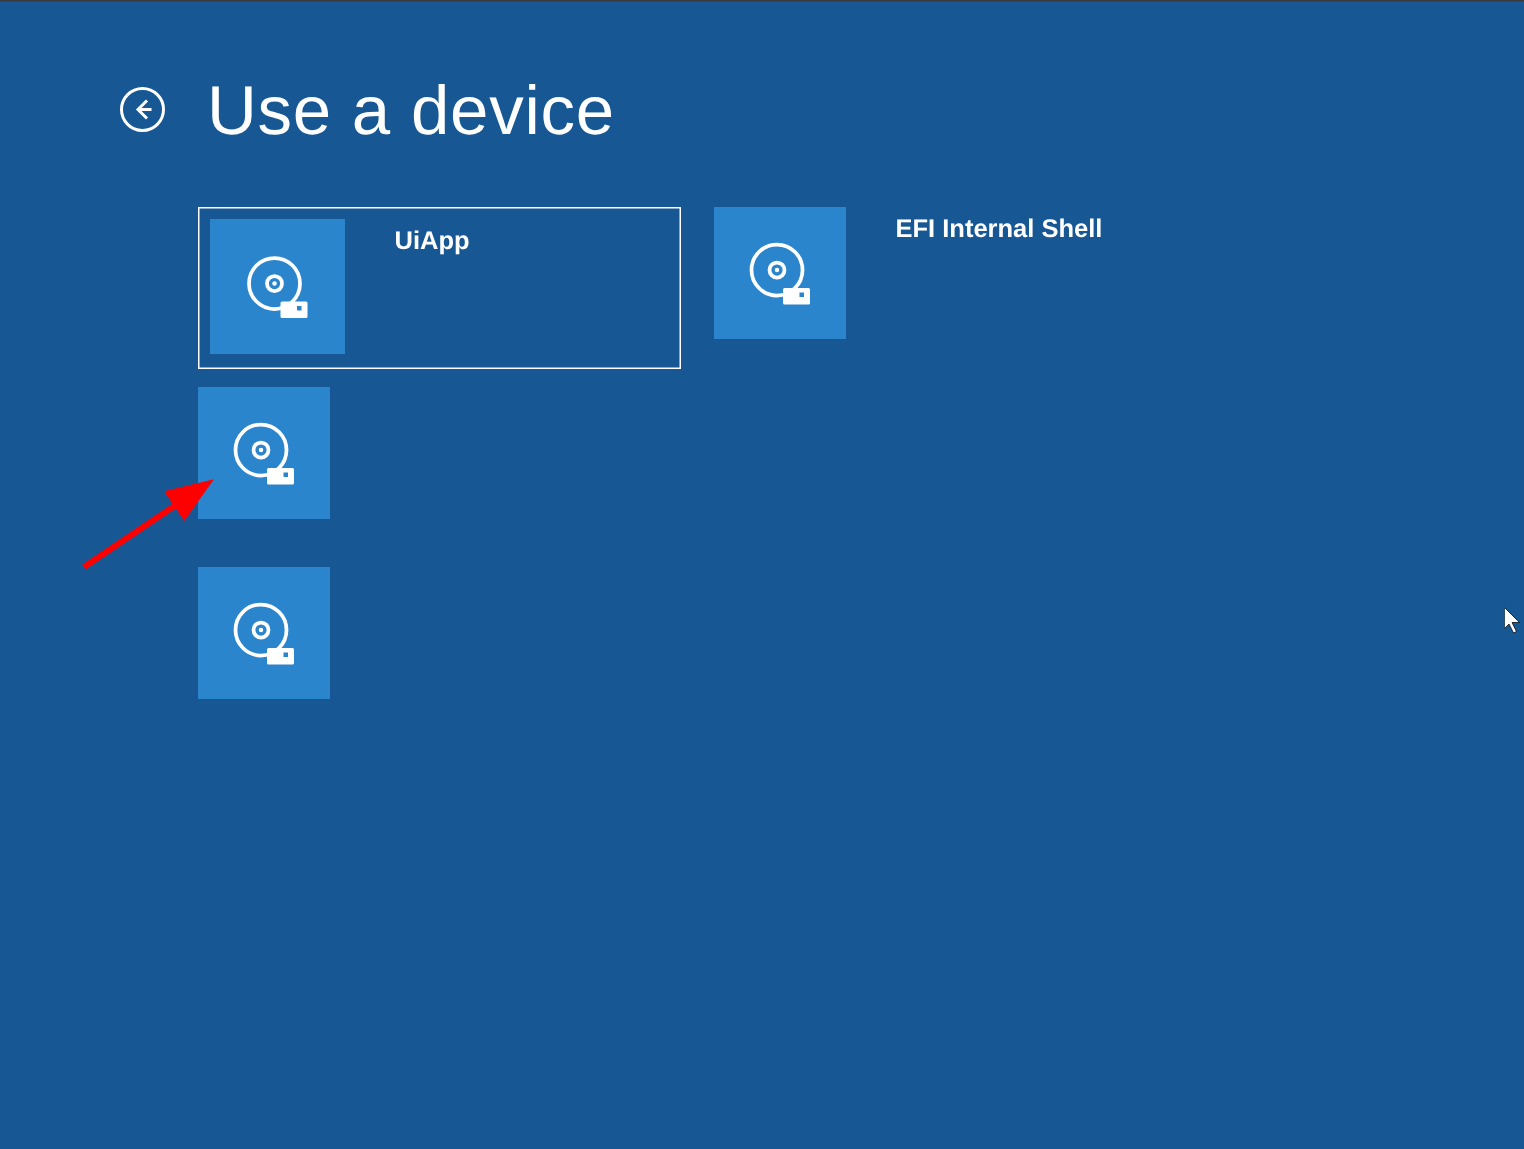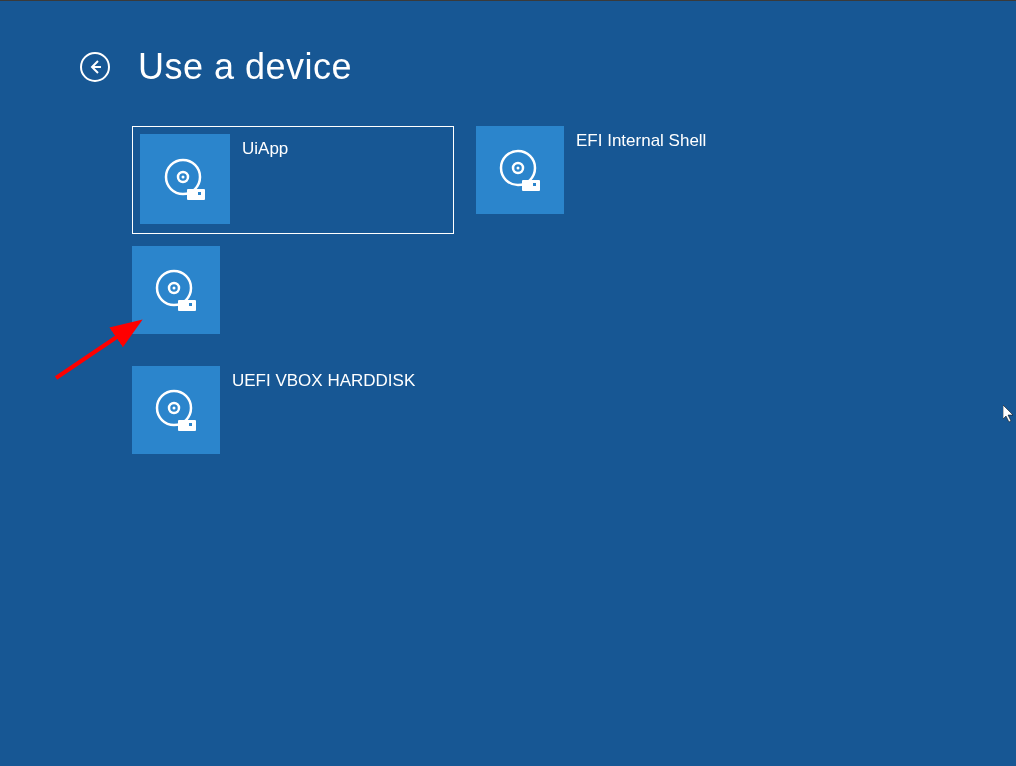--- a/index.html
+++ b/index.html
@@ -32,21 +32,21 @@
       justify-content: center;
       cursor: pointer;
       margin-right: 28px;
       position: relative;
     }
     .back-btn svg {
       width: 16px;
       height: 16px;
     }
     .title {
-      font-size: 36px;
+      font-size: 46px;
       font-weight: 300;
       letter-spacing: 0.5px;
     }
     .grid {
       padding: 38px 0 0 132px;
       display: grid;
       grid-template-columns: 322px 322px;
       grid-auto-rows: 108px;
       column-gap: 22px;
       row-gap: 12px;
@@ -74,23 +74,24 @@
       justify-content: center;
       flex-shrink: 0;
     }
     .tile.selected .tile-icon {
       width: 90px;
       height: 90px;
     }
     .tile-label {
       padding: 4px 0 0 12px;
       font-size: 17px;
-      font-weight: 400;
+      font-weight: 700;
       line-height: 1.35;
       color: #ffffff;
+      margin-left: 21px;
     }
     .tile-label .line2 {
       display: block;
     }
     .disc-svg {
       width: 48px;
       height: 48px;
     }
     .arrow-annotation {
       position: absolute;
@@ -172,21 +173,20 @@
     <div class="tile-icon">
       <svg class="disc-svg" viewBox="0 0 48 48">
         <circle cx="22" cy="22" r="17" fill="none" stroke="#ffffff" stroke-width="2.5"></circle>
         <circle cx="22" cy="22" r="5" fill="none" stroke="#ffffff" stroke-width="2.5"></circle>
         <circle cx="22" cy="22" r="1.5" fill="#ffffff"></circle>
         <rect x="26" y="34" width="18" height="11" rx="1" fill="#ffffff"></rect>
         <rect x="37" y="37" width="3" height="3" fill="#2b85cc"></rect>
       </svg>
     </div>
     <div class="tile-label">
-      <span>UEFI VBOX HARDDISK</span>
     </div>
   </div>
 
 </div>
 
 <svg class="arrow-annotation" width="110" height="100">
   <defs>
     <marker id="arrowhead" markerWidth="8" markerHeight="8" refX="6" refY="3" orient="auto">
       <polygon points="0 0, 8 3, 0 6" fill="#ff0000"></polygon>
     </marker>

